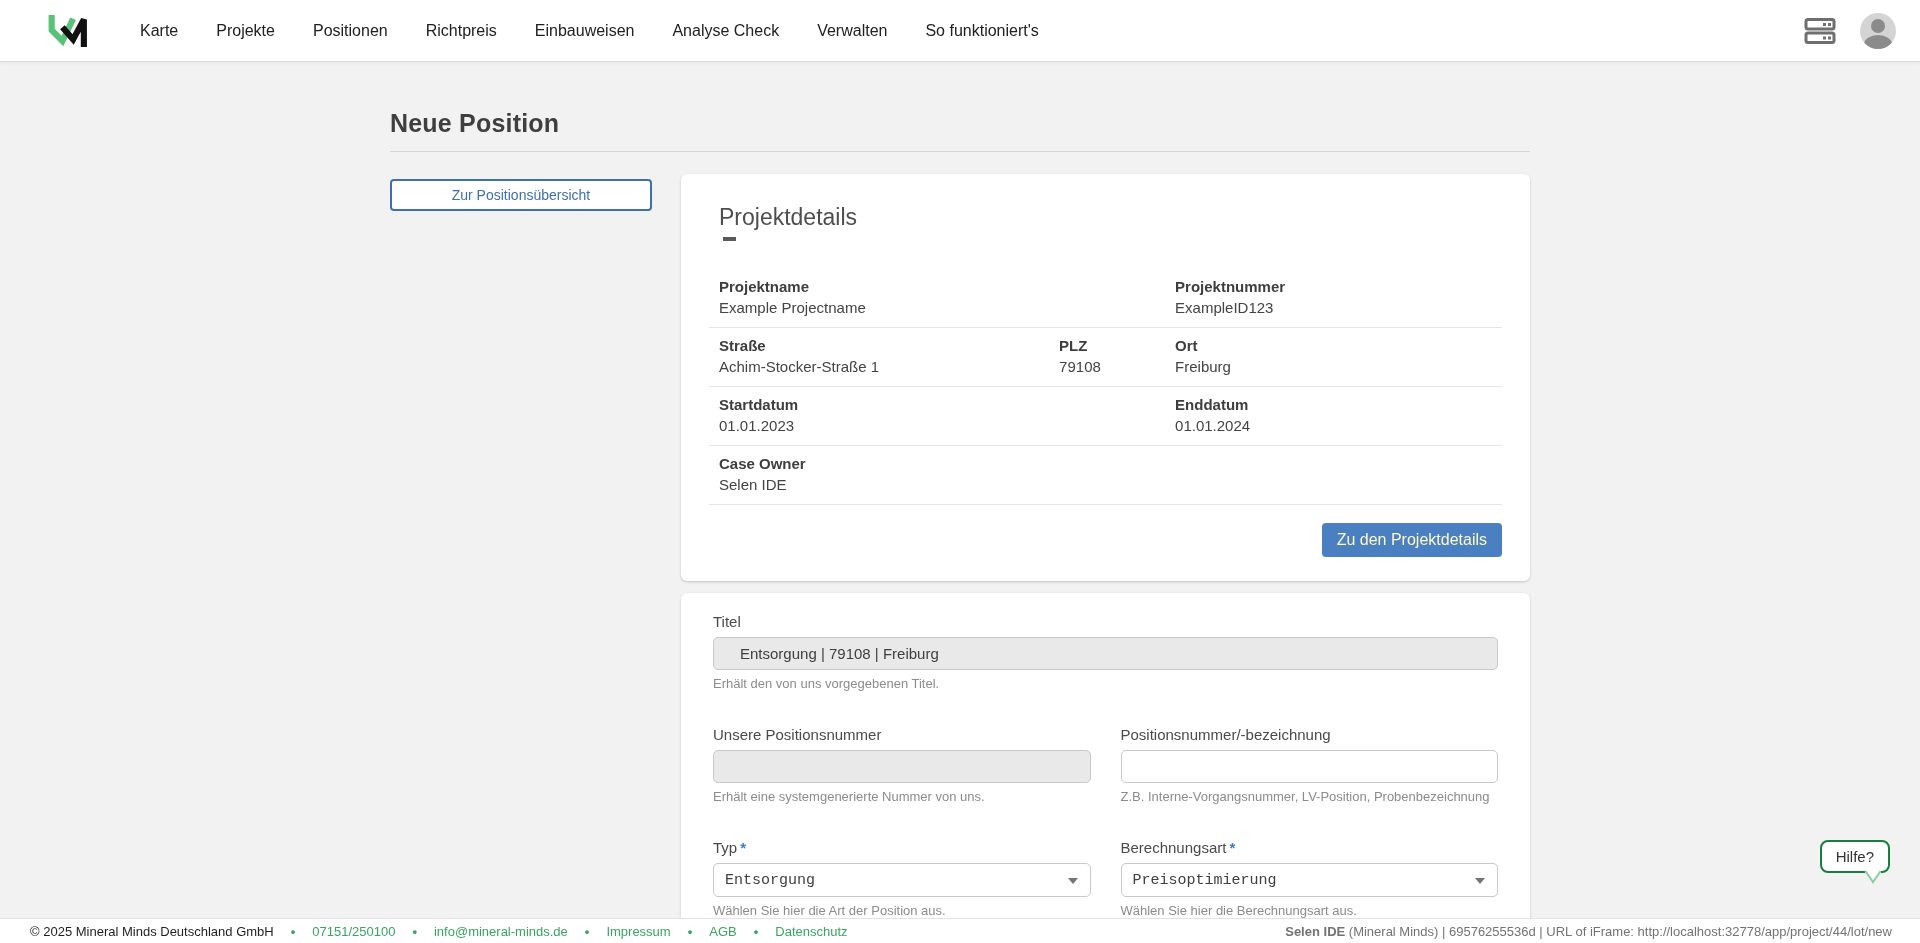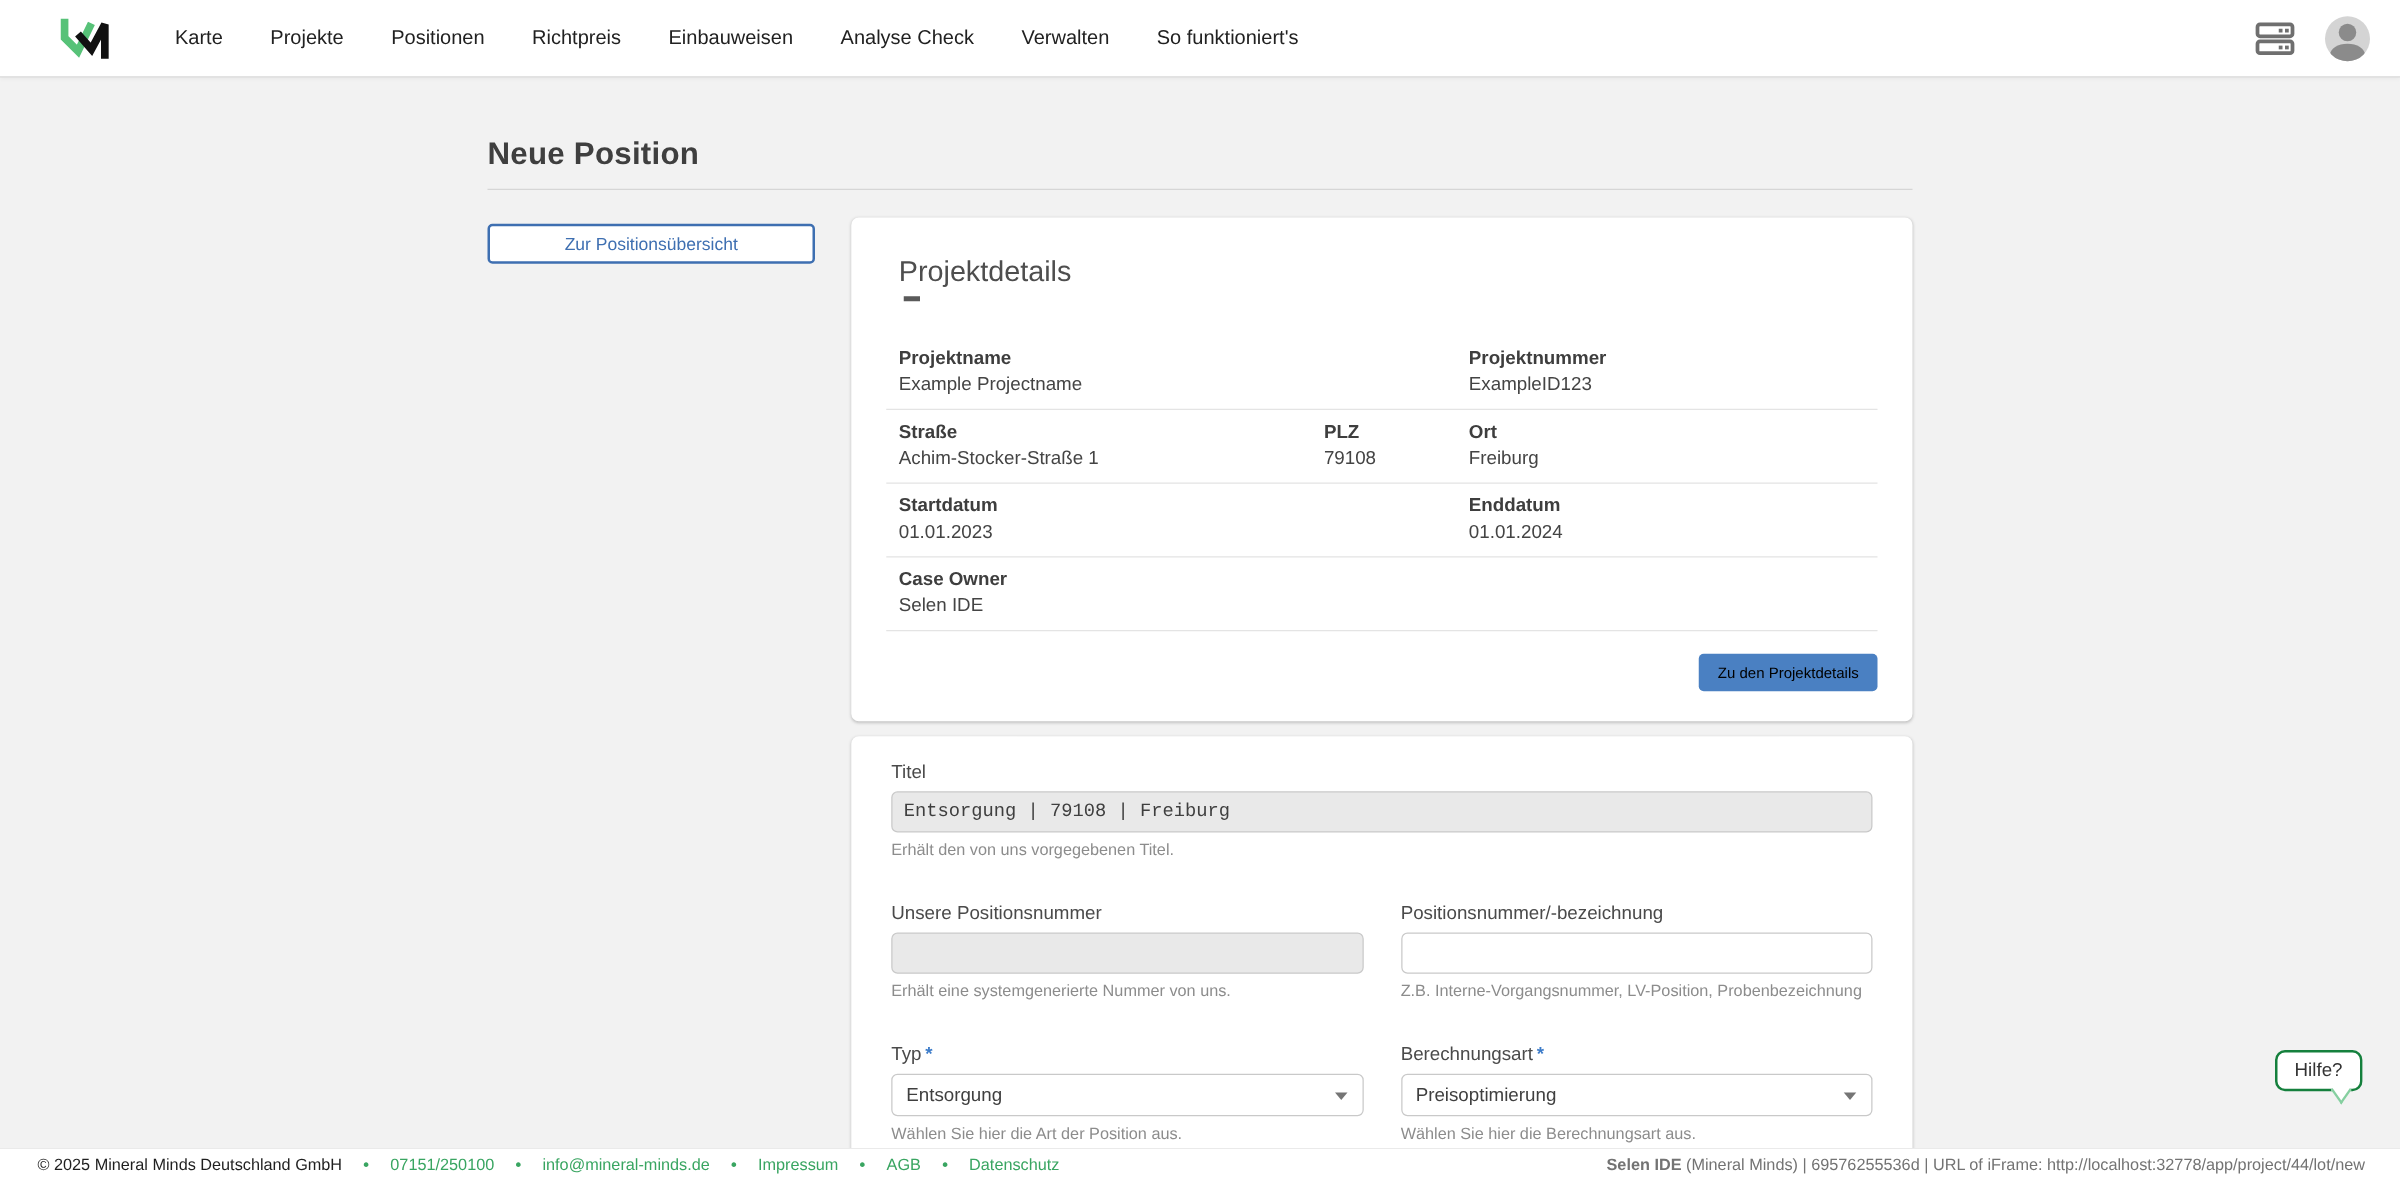--- a/index.html
+++ b/index.html
@@ -66,40 +66,40 @@
   .ptable { margin-top: 22px; font-size: 15px; color: #424242; }
   .prow { display: grid; padding: 9px 10px 11px 10px; border-bottom: 1px solid #e4e4e4; }
   .prow.cols-2a { grid-template-columns: 59% 41%; }
   .prow.cols-3  { grid-template-columns: 44% 15% 41%; }
   .prow.cols-1  { grid-template-columns: 100%; }
   .pfield .plabel { font-weight: 700; color: #3e3e3e; margin-bottom: 4px; }
   .pfield .pvalue { font-weight: 400; color: #444444; }
 
   .card1-actions { display: flex; justify-content: flex-end; padding-top: 18px; }
   .btn-primary {
-    background: #4a80c2; color: #000000; border: none; border-radius: 4px;
-    font-size: 12px; font-family: inherit; padding: 8px 15px; cursor: pointer;
+    background: #4a80c2; color: #fef9c3; border: none; border-radius: 4px;
+    font-size: 16px; font-family: inherit; padding: 8px 15px; cursor: pointer;
   }
 
   
   .form-label { font-size: 15px; font-weight: 500; color: #4a4a4a; margin-bottom: 7px; display: block; }
   .req { color: #3d7cc9; font-weight: 700; margin-left: 3px; }
   .text-input {
     width: 100%; height: 33px; border: 1px solid #c9c9c9; border-radius: 5px;
-    padding: 0 9px; font-size: 15px; font-family: Liberation Mono, monospace; color: #3f3f3f;
+    padding: 0 26px; font-size: 15px; font-family: Liberation Sans, sans-serif; color: #3f3f3f;
     background: #ffffff;
   }
   .text-input:disabled { background: #e9e9e9; color: #3f3f3f; }
   .help-text { font-size: 13px; color: #8c8c8c; margin-top: 6px; }
   .form-grid { display: grid; grid-template-columns: 1fr 1fr; column-gap: 30px; margin-top: 35px; }
   .select-box {
     position: relative; width: 100%; height: 34px;
     border: 1px solid #c9c9c9; border-radius: 5px; background: #ffffff;
     display: flex; align-items: center; padding: 0 30px 0 11px;
-    font-size: 15px; color: #3f3f3f; cursor: pointer;
+    font-size: 15px; color: #3f3f3f; cursor: pointer; font-family: Liberation Mono, monospace;
   }
   .chevron-down {
     position: absolute; right: 12px; top: 14px;
     width: 0; height: 0;
     border-left: 5px solid transparent; border-right: 5px solid transparent;
     border-top: 6px solid #757575;
   }
 
   
   .help-bubble {

